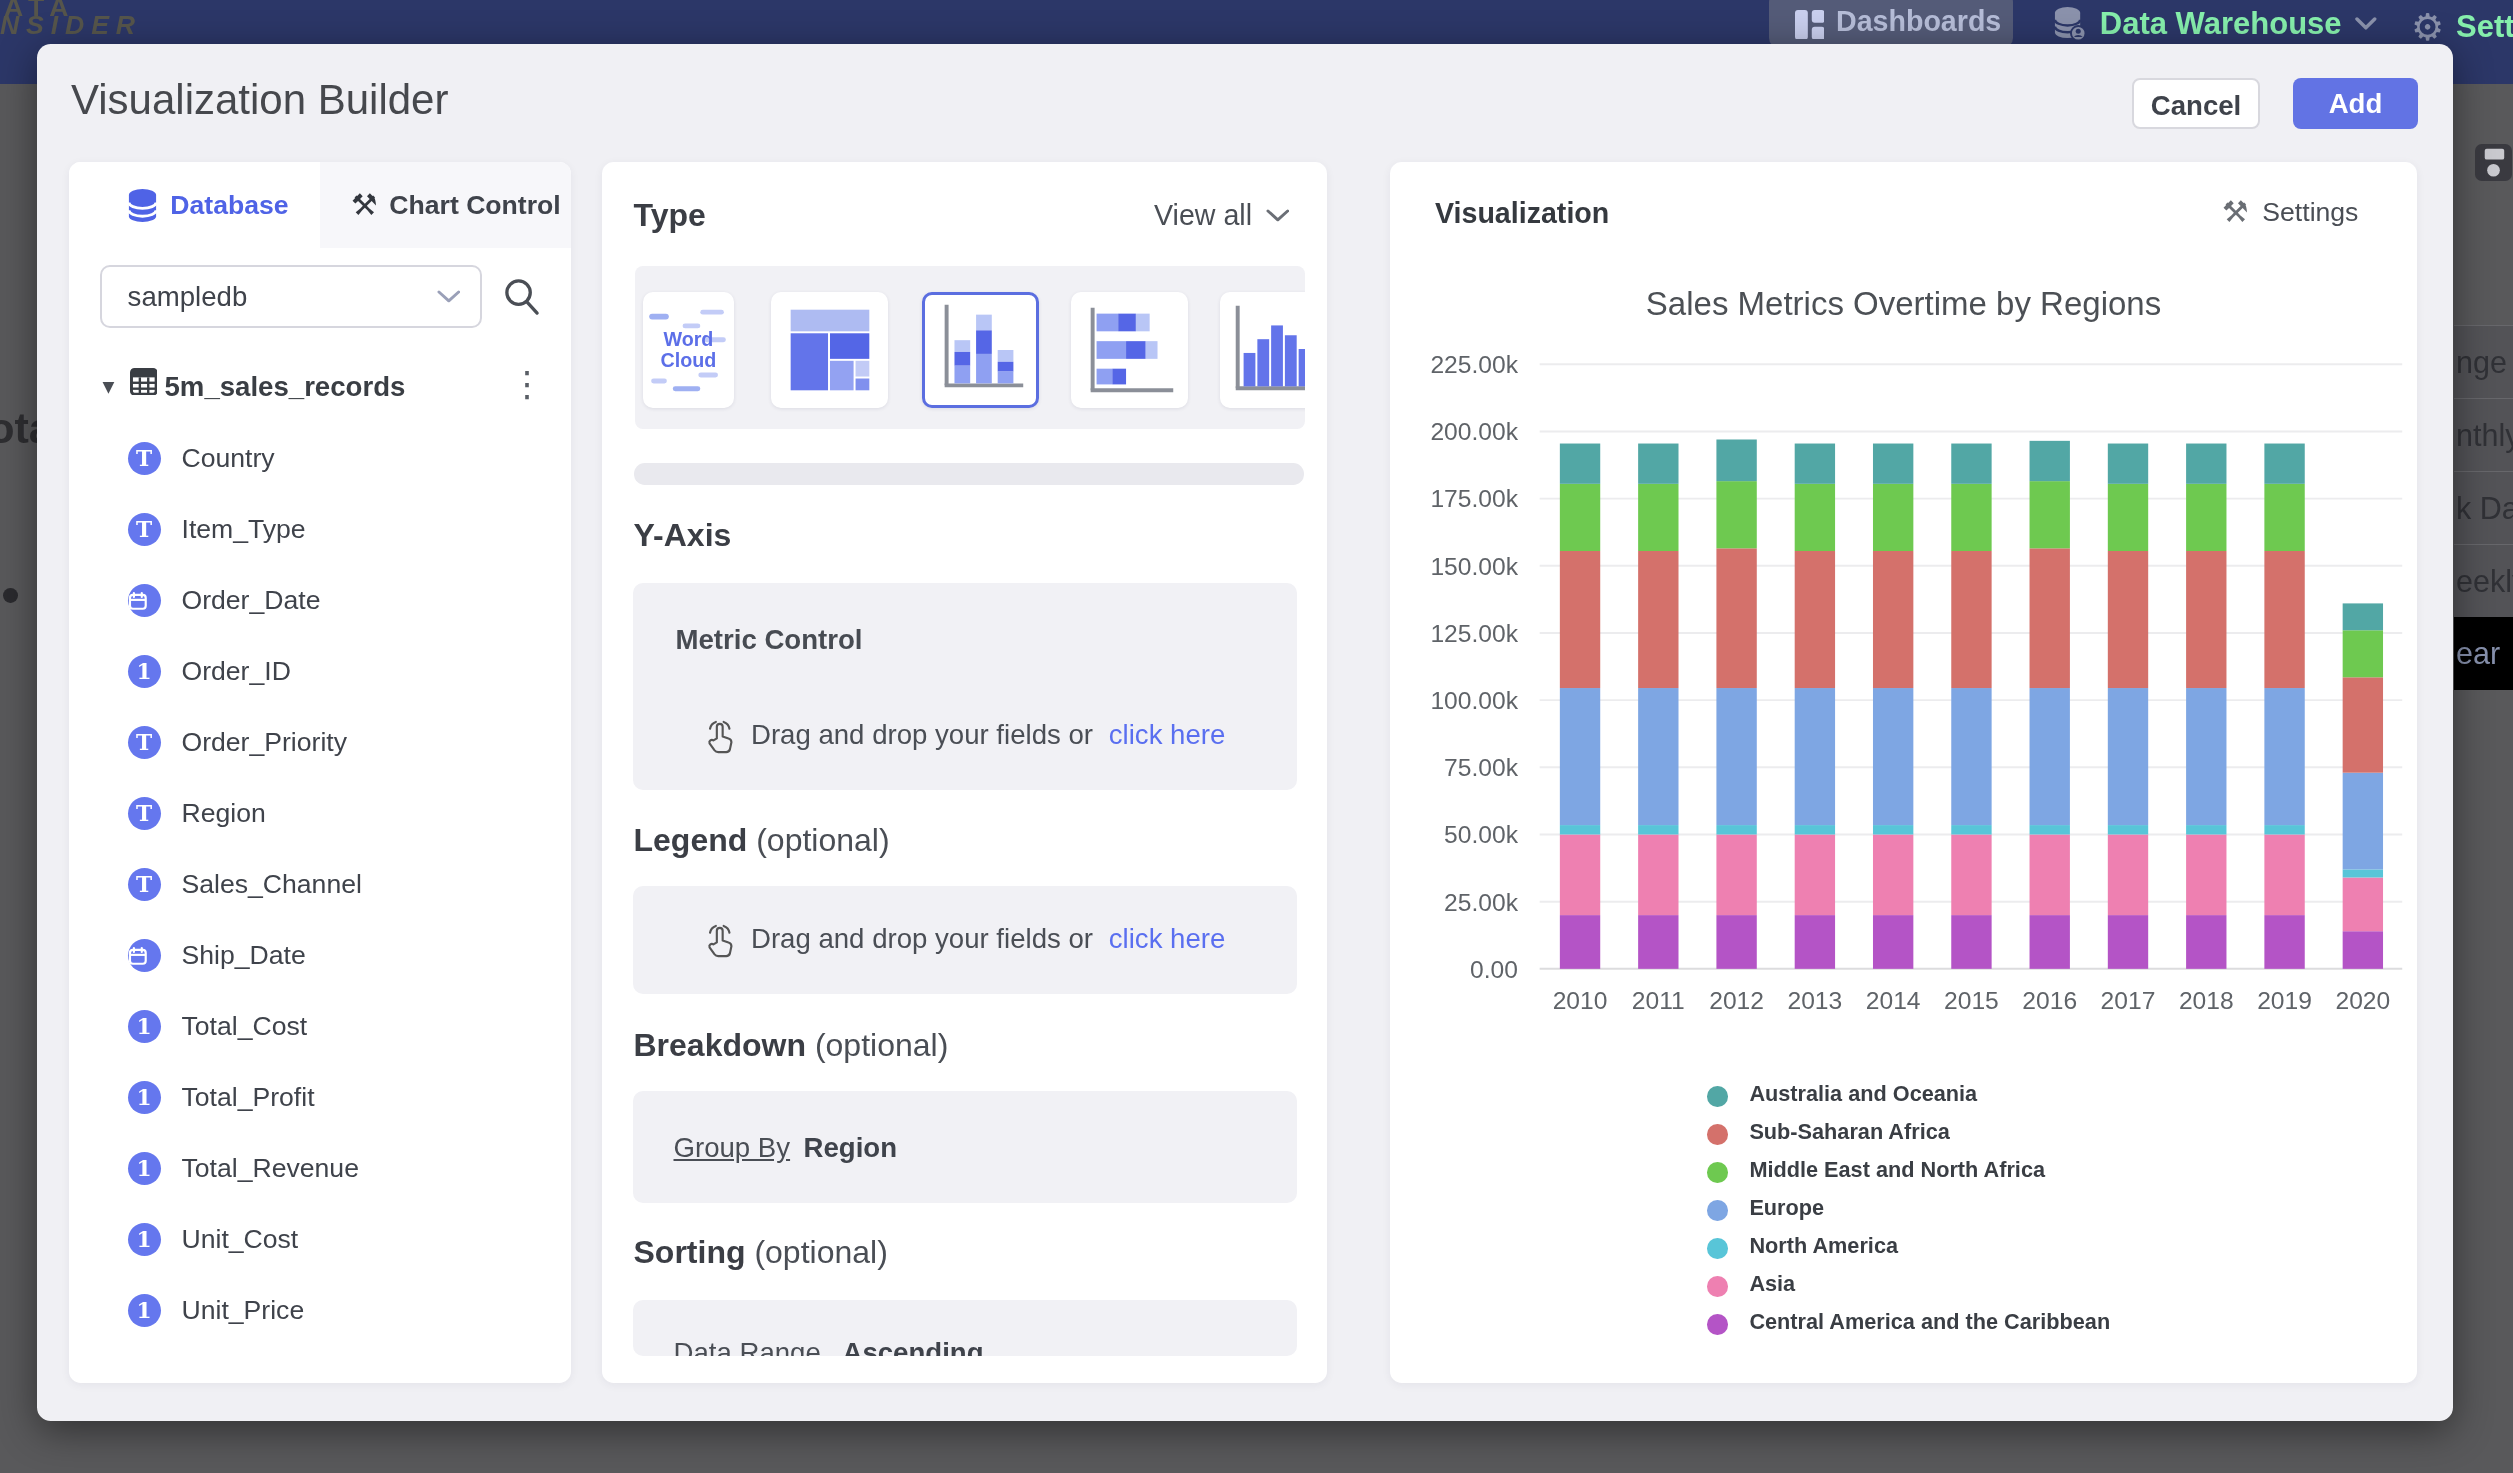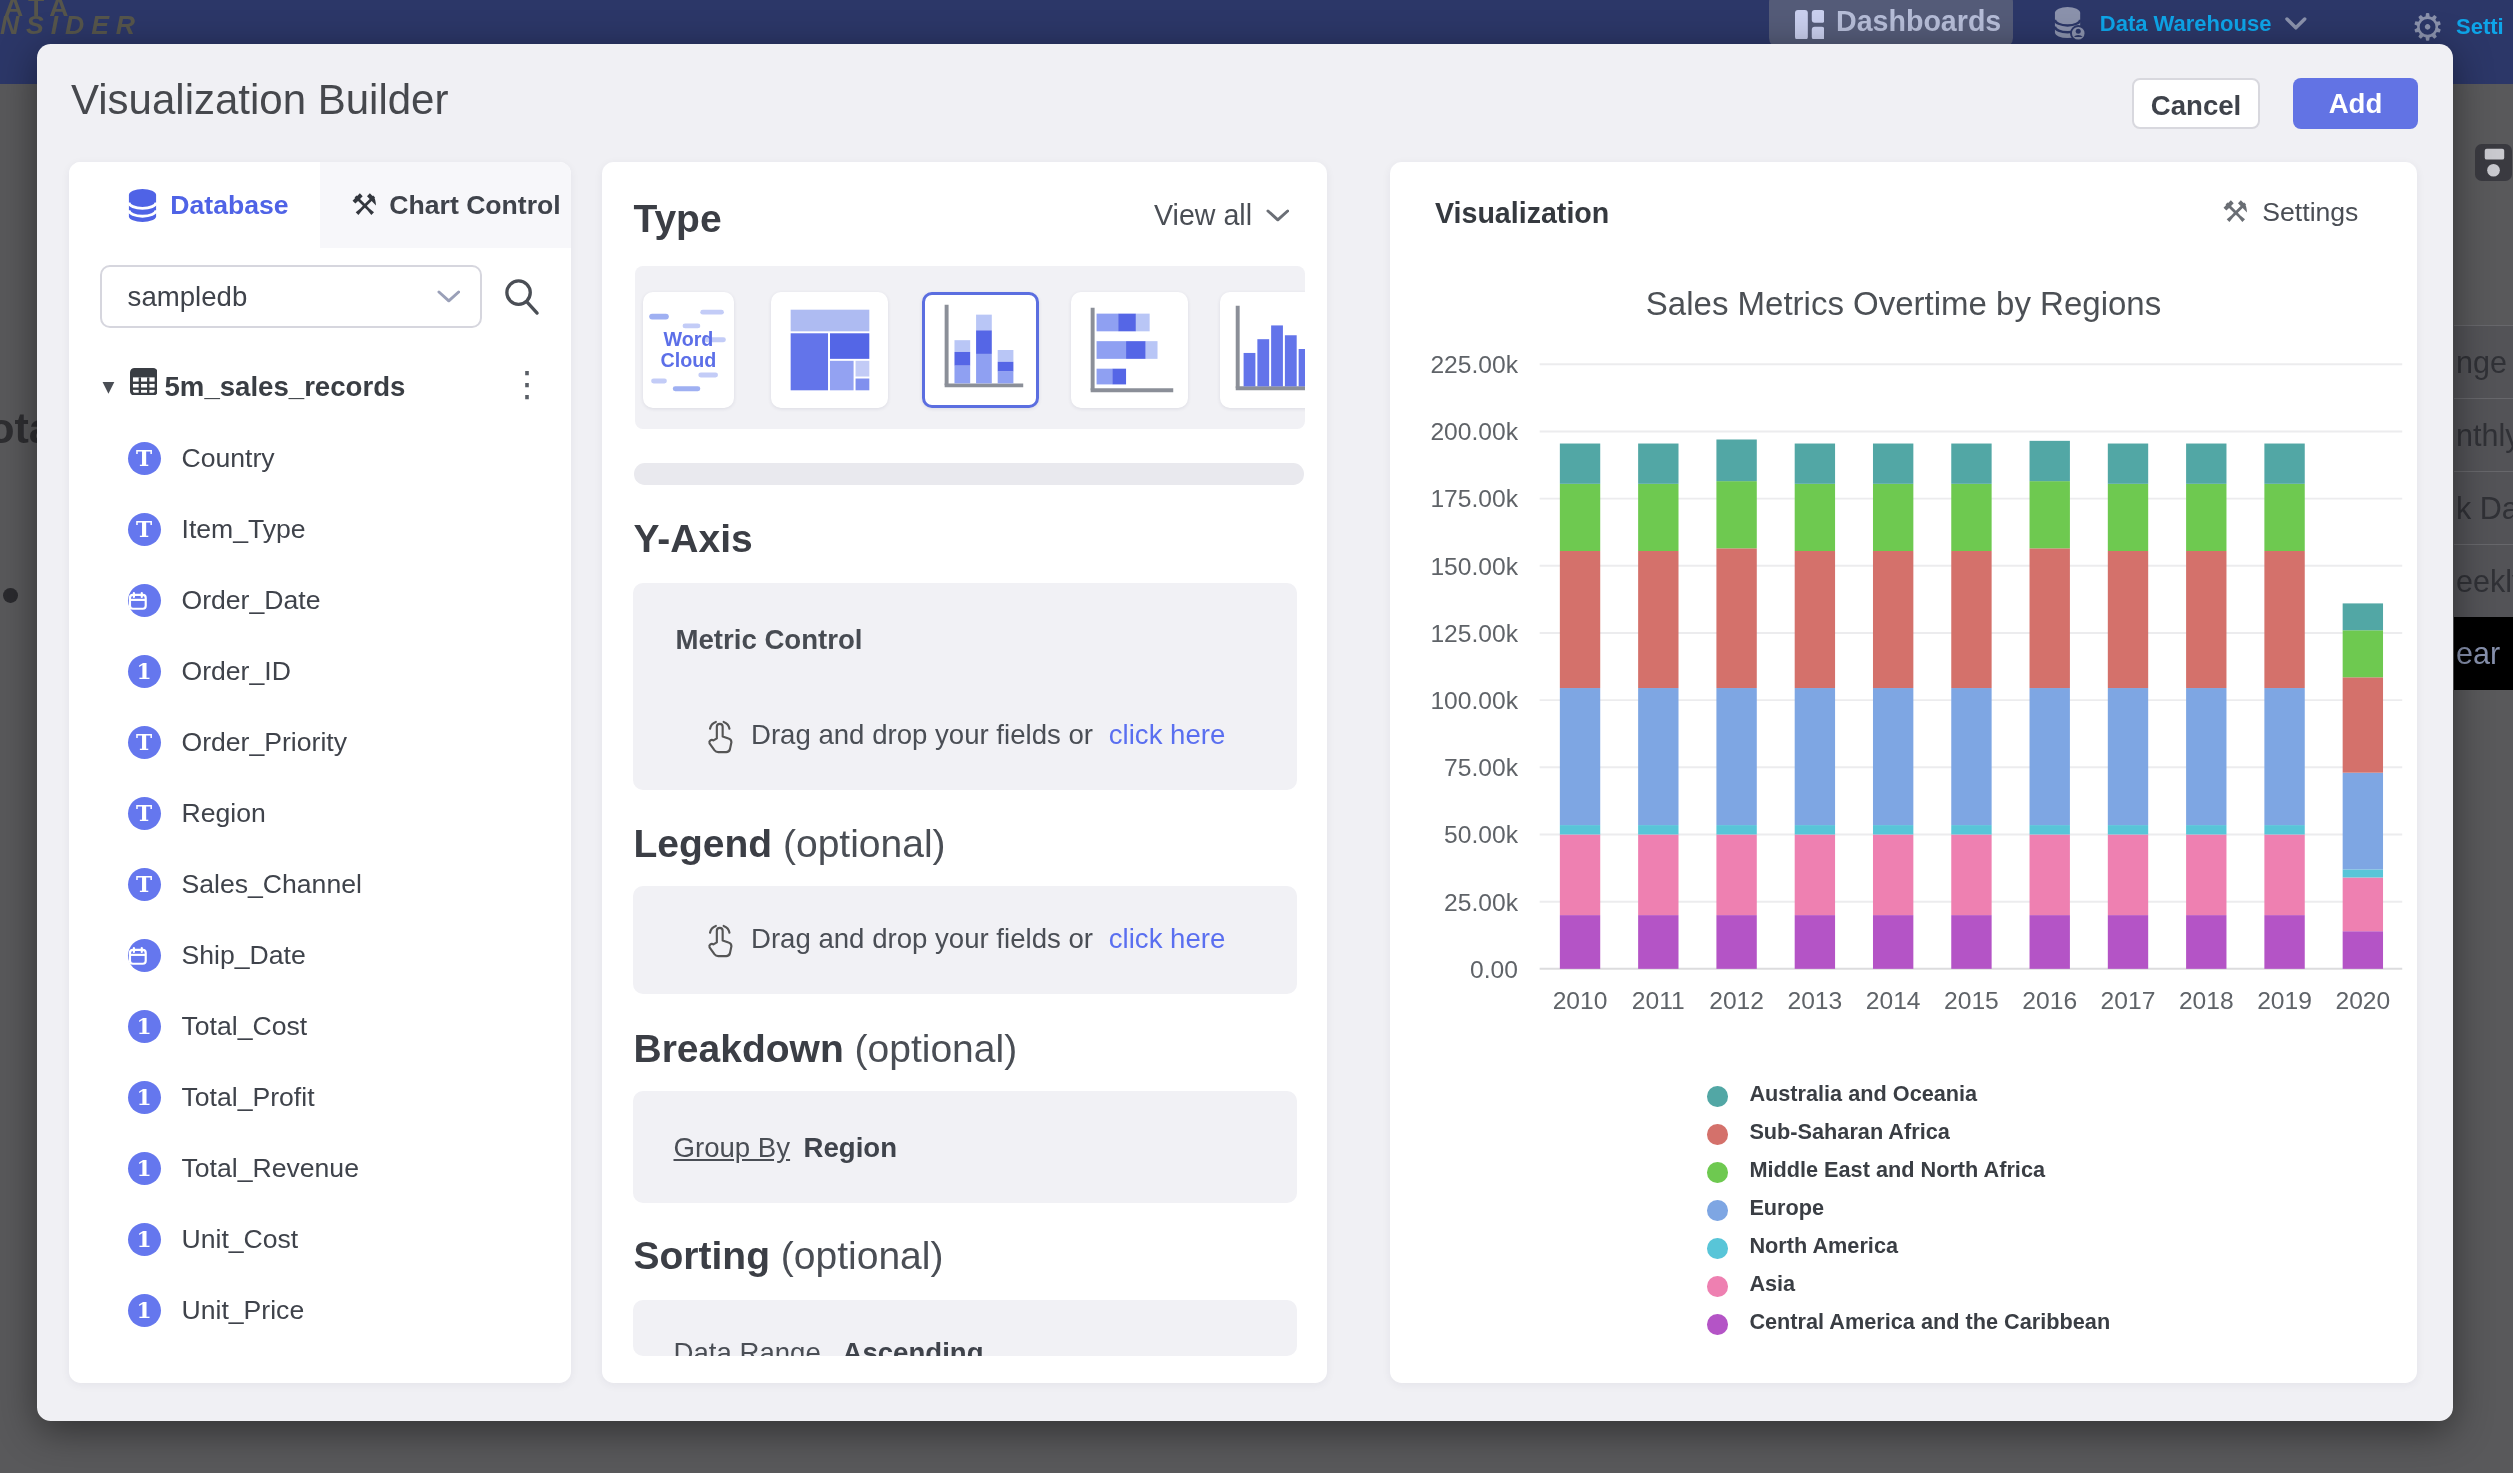--- a/index.html
+++ b/index.html
@@ -6,21 +6,21 @@
   html,body { width:2514px; height:1474px; overflow:hidden; background:#59595b;
               font-family:"Liberation Sans", sans-serif; }
   .abs { position:absolute; }
   #stage { position:relative; width:2514px; height:1474px; }
 
   
   #topbar { left:0; top:0; width:2514px; height:84px; background:#2c3768; }
   .logo-line { color:#56554b; font-weight:bold; letter-spacing:6.9px; font-size:26.6px; }
   .nav-pill { left:1769px; top:-7.9px; width:244px; height:56px; background:#545b78; border-radius:9.9px; }
   .nav-item-label { color:#b6bdd8; font-size:28.6px; font-weight:bold; }
-  .nav-muted { color:#0ea5e9; font-size:22px; font-weight:bold; }
+  .nav-muted { color:#86efac; font-size:31px; font-weight:bold; }
   #bg-left { left:0; top:84px; width:37px; height:1390px; background:#59595b; overflow:hidden; }
   #bg-left .big-frag { position:absolute; left:-11.8px; top:320px; font-size:43px; font-weight:bold; color:#2e2e31; }
   #bg-left .dot { position:absolute; left:3px; top:504px; width:14.8px; height:14.8px; border-radius:50%; background:#2a2a2e; }
   #bg-right { left:2454px; top:84px; width:60px; height:1390px; background:#59595b; overflow:hidden; }
   #strip-items { position:absolute; left:0; top:241px; width:76px; }
   .strip-item { height:73px; line-height:73px; font-size:30.5px; color:#303136; padding-left:2px;
                 border-top:1px solid #67676b; background:#535357; white-space:nowrap; }
   .strip-item.hl { background:#000000; color:#8690ac; border-top:none; }
 
   
@@ -55,21 +55,21 @@
   #tree-label { position:absolute; left:96px; top:16.7px; font-size:27.6px; font-weight:bold; color:#3a3e44; }
   #kebab { position:absolute; left:441px; top:9.9px; font-size:35px; color:#5a5e66; letter-spacing:0; }
   #fields { left:0; top:261px; width:502px; }
   .field-row { position:relative; height:71px; }
   .field-icon { position:absolute; left:59px; top:18.7px; width:33px; height:33px; border-radius:50%;
                 background:#6577ee; color:#fff; text-align:center; line-height:33px;
                 font-family:"DejaVu Serif", serif; font-size:21.7px; font-weight:bold; }
   .field-label { position:absolute; left:113px; top:19.7px; font-size:26.6px; color:#3f434b; }
 
   
-  .sec-h { font-size:39px; font-weight:bold; color:#3b3e45; }
+  .sec-h { font-size:32px; font-weight:bold; color:#3b3e45; }
   .opt { font-weight:normal; color:#4a4e55; }
   #type-h { left:31.5px; top:35px; }
   #view-all { left:552px; top:37px; display:flex; align-items:center; gap:13.8px; color:#4a4e55; font-size:28.6px; }
   #carousel { left:33px; top:104px; width:670px; height:163px; background:#f1f1f5; border-radius:7.9px; overflow:hidden; }
   .thumb { position:absolute; top:25.6px; width:117px; height:116px; background:#fff; border-radius:9.9px;
            box-shadow:0 1px 3.9px rgba(40,40,80,.10); overflow:hidden; }
   .thumb.sel { border:3px solid #5b6ee0; }
   #scroll-track { left:31.5px; top:301px; width:670px; height:21.7px; border-radius:10.8px; background:#e9e9ee; }
   #yaxis-h { left:31.5px; top:355px; }
   .gbox { background:#f1f1f5; border-radius:9.9px; }

